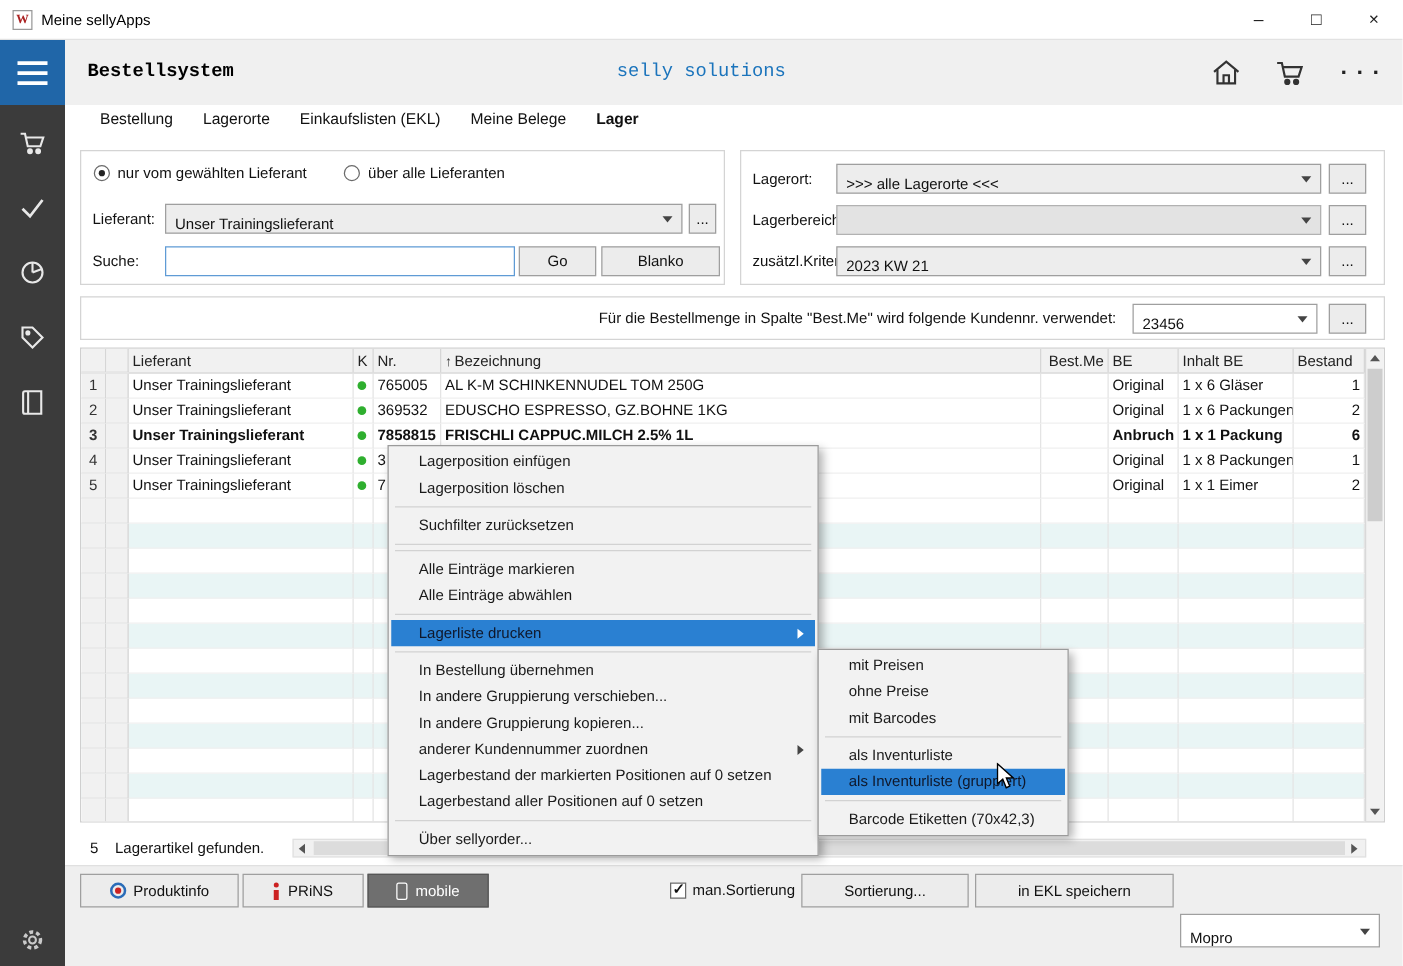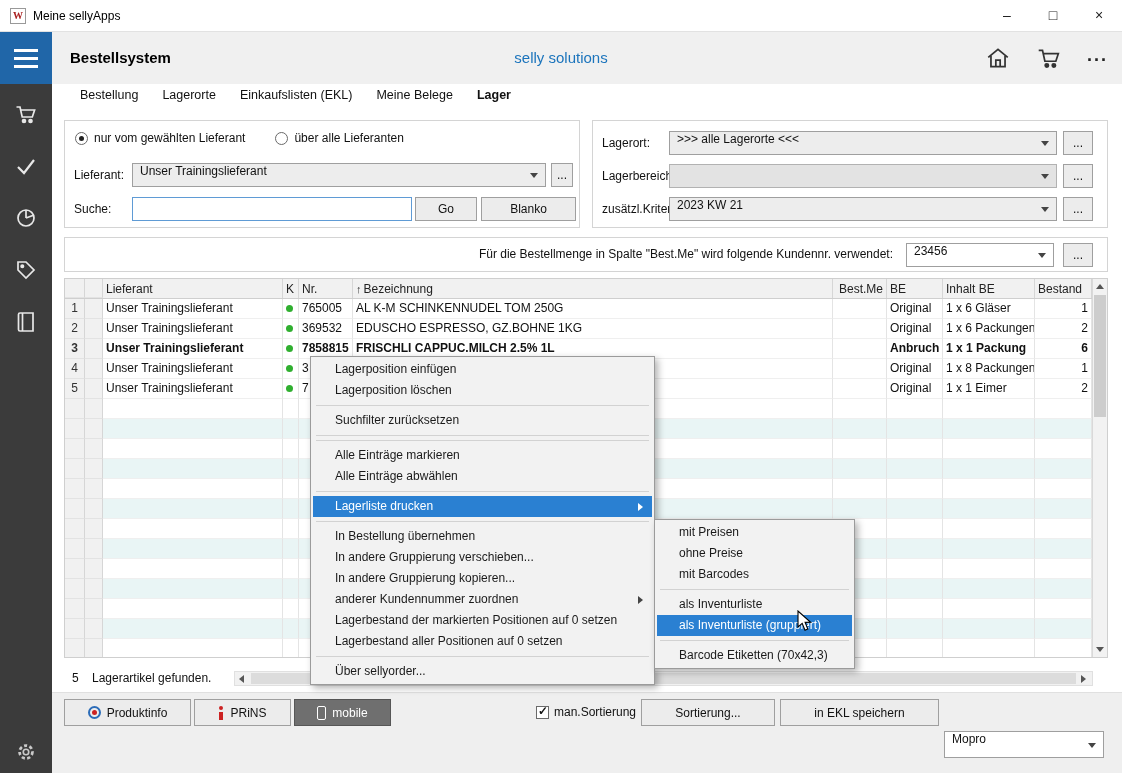--- a/index.html
+++ b/index.html
@@ -7,21 +7,21 @@
   body { font-family:"Liberation Sans", sans-serif; font-size:12px; color:#111; background:#fff; position:relative; overflow:hidden; }
 
   
   .titlebar { position:absolute; left:0; top:0; width:1122px; height:32px; background:#fff; border-bottom:1px solid #e2e2e2; }
   .app-icon { position:absolute; left:10px; top:8px; width:16px; height:16px; border:1px solid #999; background:#fff; font:bold 10px "Liberation Serif", serif; color:#a22; text-align:center; line-height:14px; }
   .win-title { position:absolute; left:33px; top:0; line-height:32px; font-size:12px; color:#000; }
   .win-controls { position:absolute; right:0; top:0; height:32px; display:flex; }
   .win-btn { width:46px; height:32px; text-align:center; line-height:30px; font-size:14px; color:#222; }
 
   
-  .header { position:absolute; left:0; top:32px; width:1122px; height:52px; background:#f0f0f0; }
+  .header { position:absolute; left:0; top:32px; width:1122px; height:52px; background:#f0f0f0;font-family:Liberation Mono, monospace; }
   .hamburger { position:absolute; left:0; top:0; width:52px; height:52px; background:#2066a8; display:flex; flex-direction:column; justify-content:center; align-items:center; gap:5px; }
   .hamburger i { display:block; width:24px; height:3px; background:#fff; }
   .hdr-title { position:absolute; left:70px; top:0; line-height:52px; font-size:15px; font-weight:bold; color:#000; }
   .hdr-brand { position:absolute; left:0; right:0; top:0; text-align:center; line-height:52px; font-size:15px; color:#1b74bc; }
   .hdr-icons { position:absolute; right:14px; top:0; height:52px; display:flex; align-items:center; gap:24px; }
   .hdr-icons svg { display:block; }
   .hdr-more { font-size:18px; font-weight:bold; letter-spacing:2px; color:#222; padding-bottom:6px; }
 
   
   .sidebar { position:absolute; left:0; top:84px; width:52px; height:689px; background:#3b3b3b; }
@@ -34,21 +34,21 @@
 
   
   .tabs { position:absolute; left:52px; top:88px; width:1070px; height:28px; display:flex; gap:24px; padding-left:28px; }
   .tab { font-size:12.5px; color:#111; }
   .tab.active { font-weight:bold; }
 
   
   .gbox { position:absolute; border:1px solid #d4d4d4; background:#fff; }
   .lbl { position:absolute; font-size:12px; color:#111; white-space:nowrap; }
 
-  .combo { position:absolute; background:#ededed; border:1px solid #9f9f9f; display:flex; align-items:flex-start; padding:0 22px 0 7px; white-space:nowrap; overflow:hidden; }
+  .combo { position:absolute; background:#ededed; border:1px solid #9f9f9f; display:flex; align-items:flex-end; padding:0 22px 0 7px; white-space:nowrap; overflow:hidden; }
   .combo .tri { position:absolute; right:7px; top:50%; margin-top:-2px; width:0; height:0; border-top:5px solid #444; border-left:4px solid transparent; border-right:4px solid transparent; }
   .combo.white { background:#fff; }
   .combo.disabled { background:#e3e3e3; border-color:#b2b2b2; }
 
   .btn { position:absolute; background:#ececec; border:1px solid #9f9f9f; display:flex; align-items:center; justify-content:center; gap:6px; font-size:12px; color:#111; }
   .textinput { position:absolute; background:#fff; border:1px solid #5f9bd5; padding:0 6px; font-size:12px; font-family:"Liberation Sans", sans-serif; }
 
   .radio { width:13px; height:13px; border:1px solid #6a6a6a; border-radius:50%; background:#fff; display:inline-block; position:relative; flex:none; }
   .radio.checked::after { content:""; position:absolute; left:3px; top:3px; width:5px; height:5px; border-radius:50%; background:#222; }
   .radio-row { position:absolute; left:10px; top:10px; display:flex; align-items:center; gap:6px; }
@@ -100,21 +100,21 @@
   .pi-icon { width:13px; height:13px; border-radius:50%; border:2px solid #2b6cb8; position:relative; flex:none; }
   .pi-icon::after { content:""; position:absolute; left:2px; top:2px; width:5px; height:5px; border-radius:50%; background:#c22; }
   .prins-icon { width:6px; height:14px; position:relative; flex:none; }
   .prins-icon::before { content:""; position:absolute; left:1px; top:0; width:4px; height:4px; border-radius:50%; background:#c22; }
   .prins-icon::after { content:""; position:absolute; left:1px; top:6px; width:4px; height:8px; background:#c22; }
   .phone-icon { width:9px; height:14px; border:1px solid #fff; border-radius:2px; flex:none; }
 
   
   .menu { position:absolute; background:#f2f2f2; border:1px solid #9b9b9b; box-shadow:3px 3px 7px rgba(0,0,0,.3); padding:2px; z-index:50; }
   .mi { height:21px; line-height:21px; padding:0 26px 0 22px; position:relative; color:#1a1a1a; font-size:12px; white-space:nowrap; overflow:hidden; }
-  .mi.hl { background:#2a80d2; color:#ffffff; }
+  .mi.hl { background:#2a80d2; color:#0f172a; }
   .mi.has-sub::after { content:""; position:absolute; right:9px; top:50%; margin-top:-4px; border-left:5px solid #444; border-top:4px solid transparent; border-bottom:4px solid transparent; }
   .mi.hl.has-sub::after { border-left-color:#fff; }
   .msep { height:1px; background:#d2d2d2; margin:4px 3px; }
   #context-menu { left:310px; top:356px; width:345px; }
   #print-submenu { left:654px; top:519px; width:201px; z-index:60; }
 
   .cursor { position:absolute; left:797px; top:610px; z-index:100; }
 </style>
 </head>
 <body>

